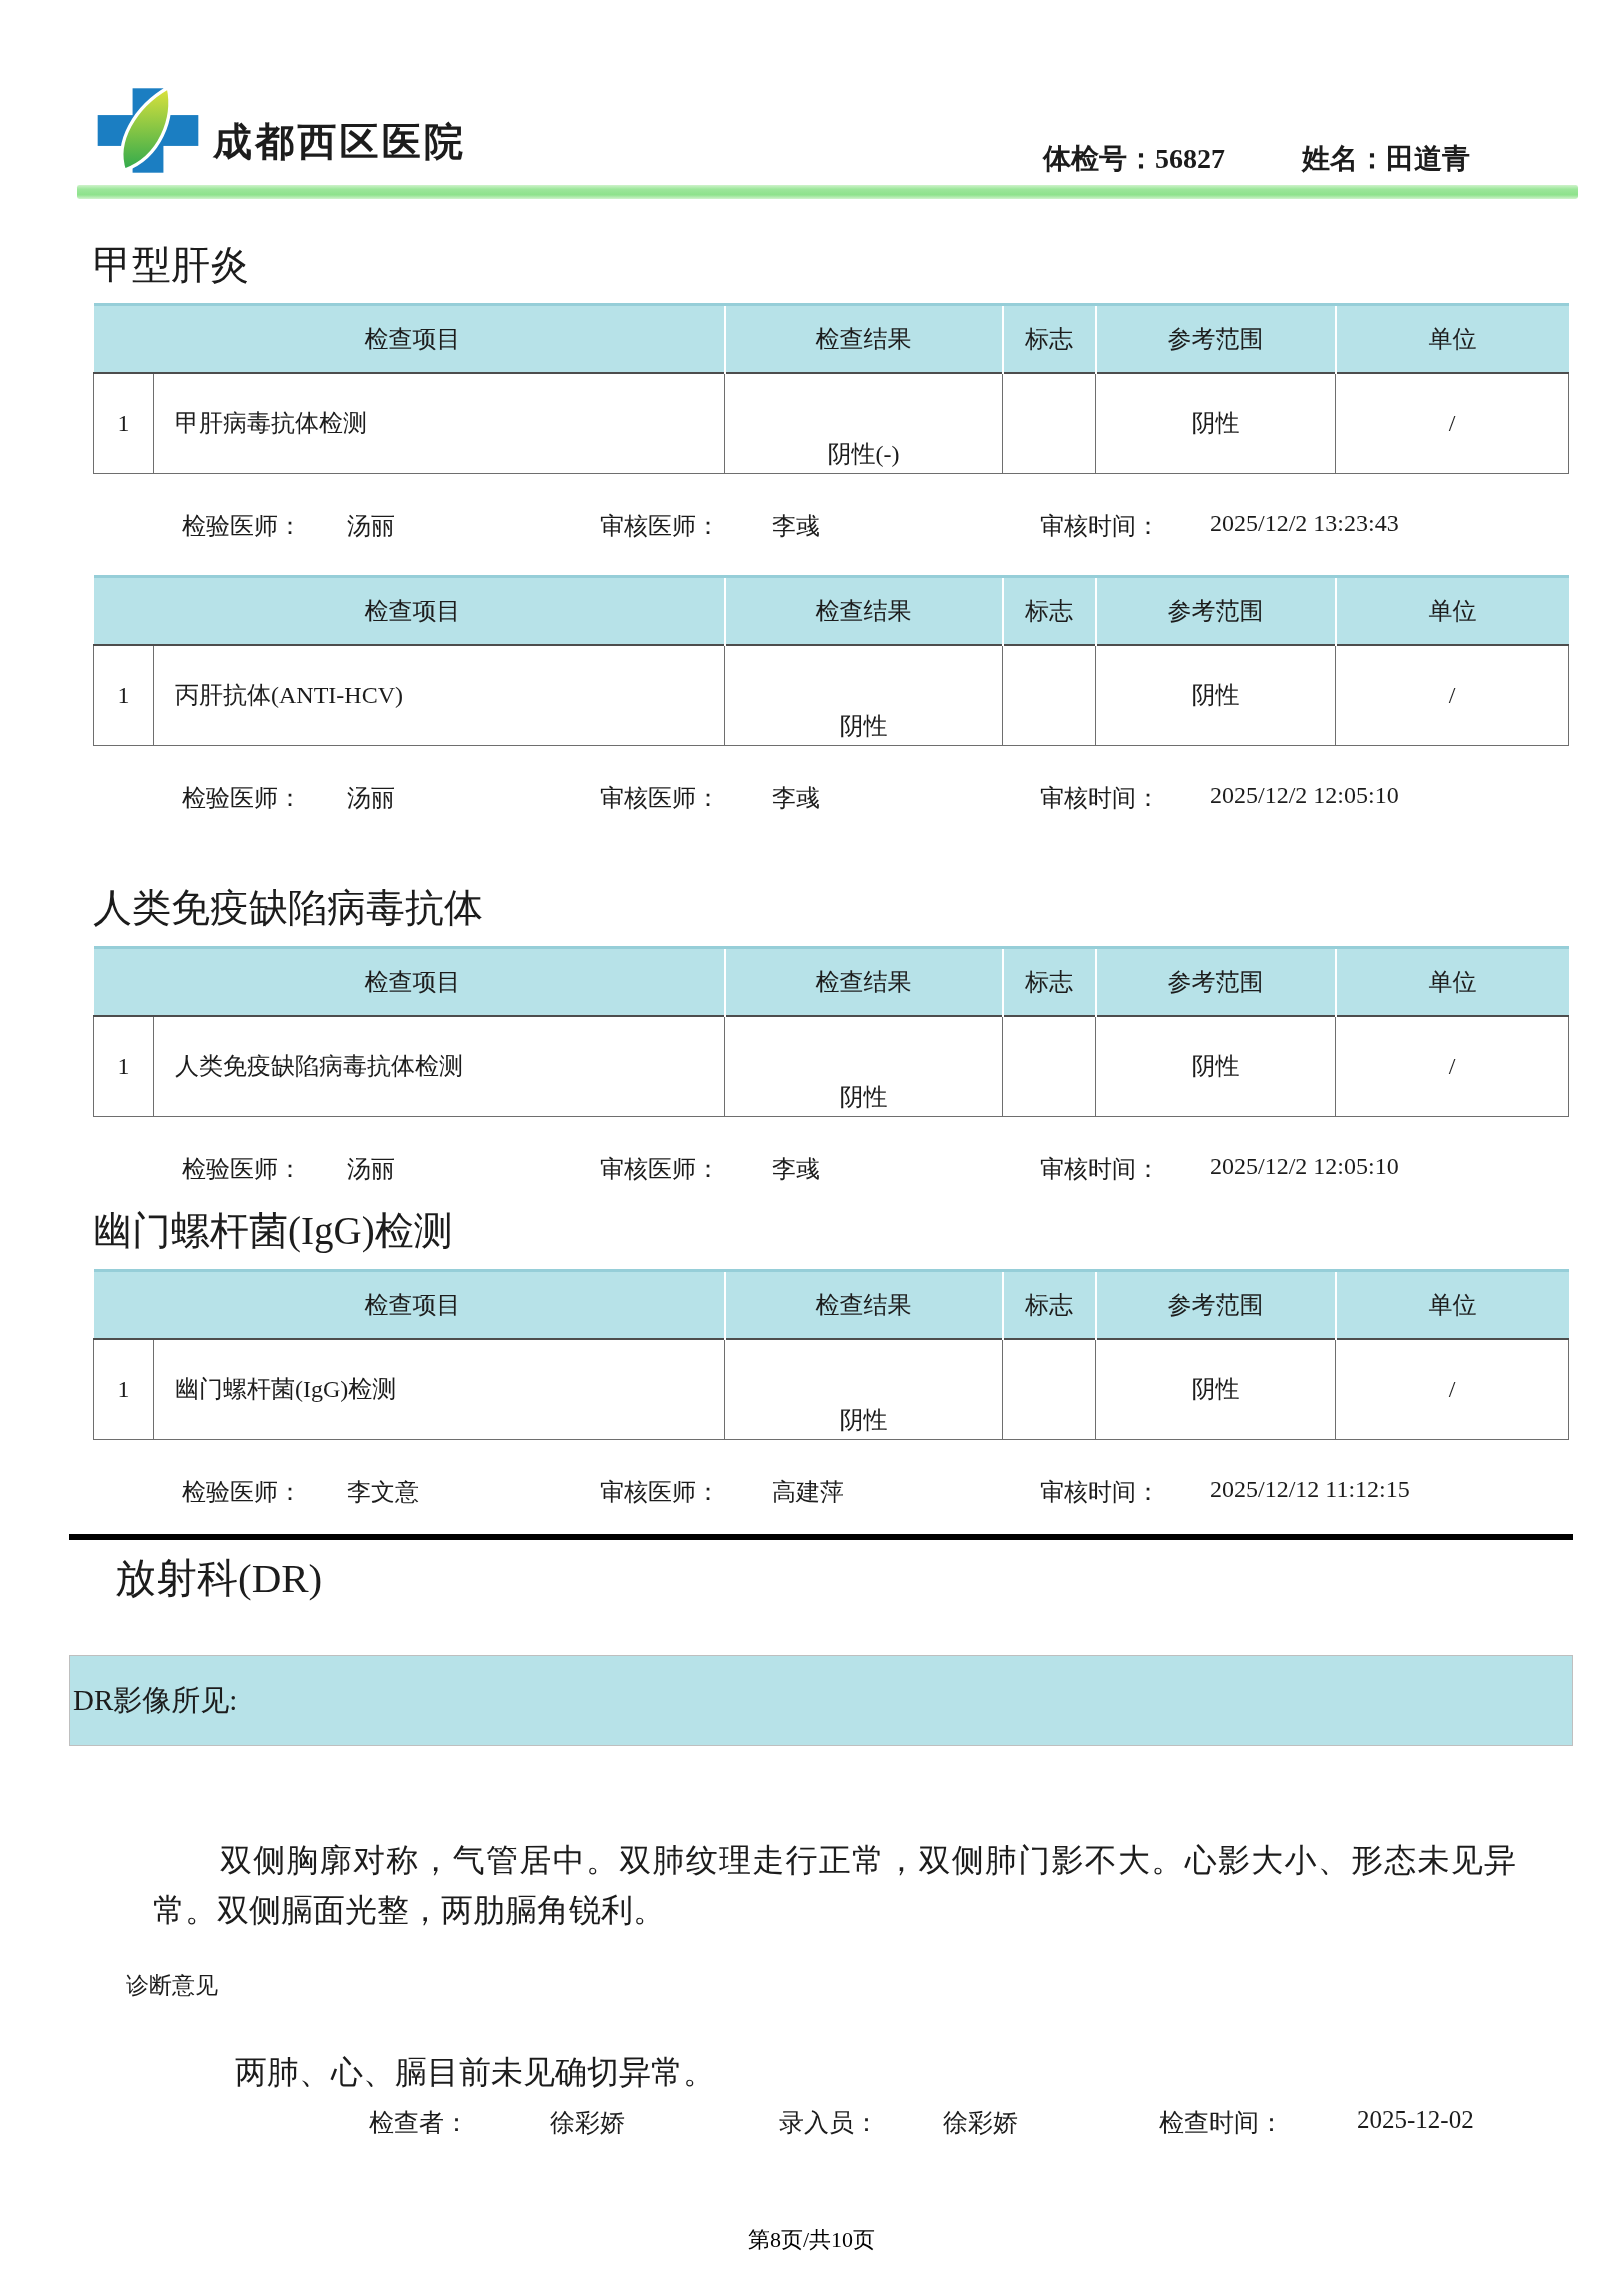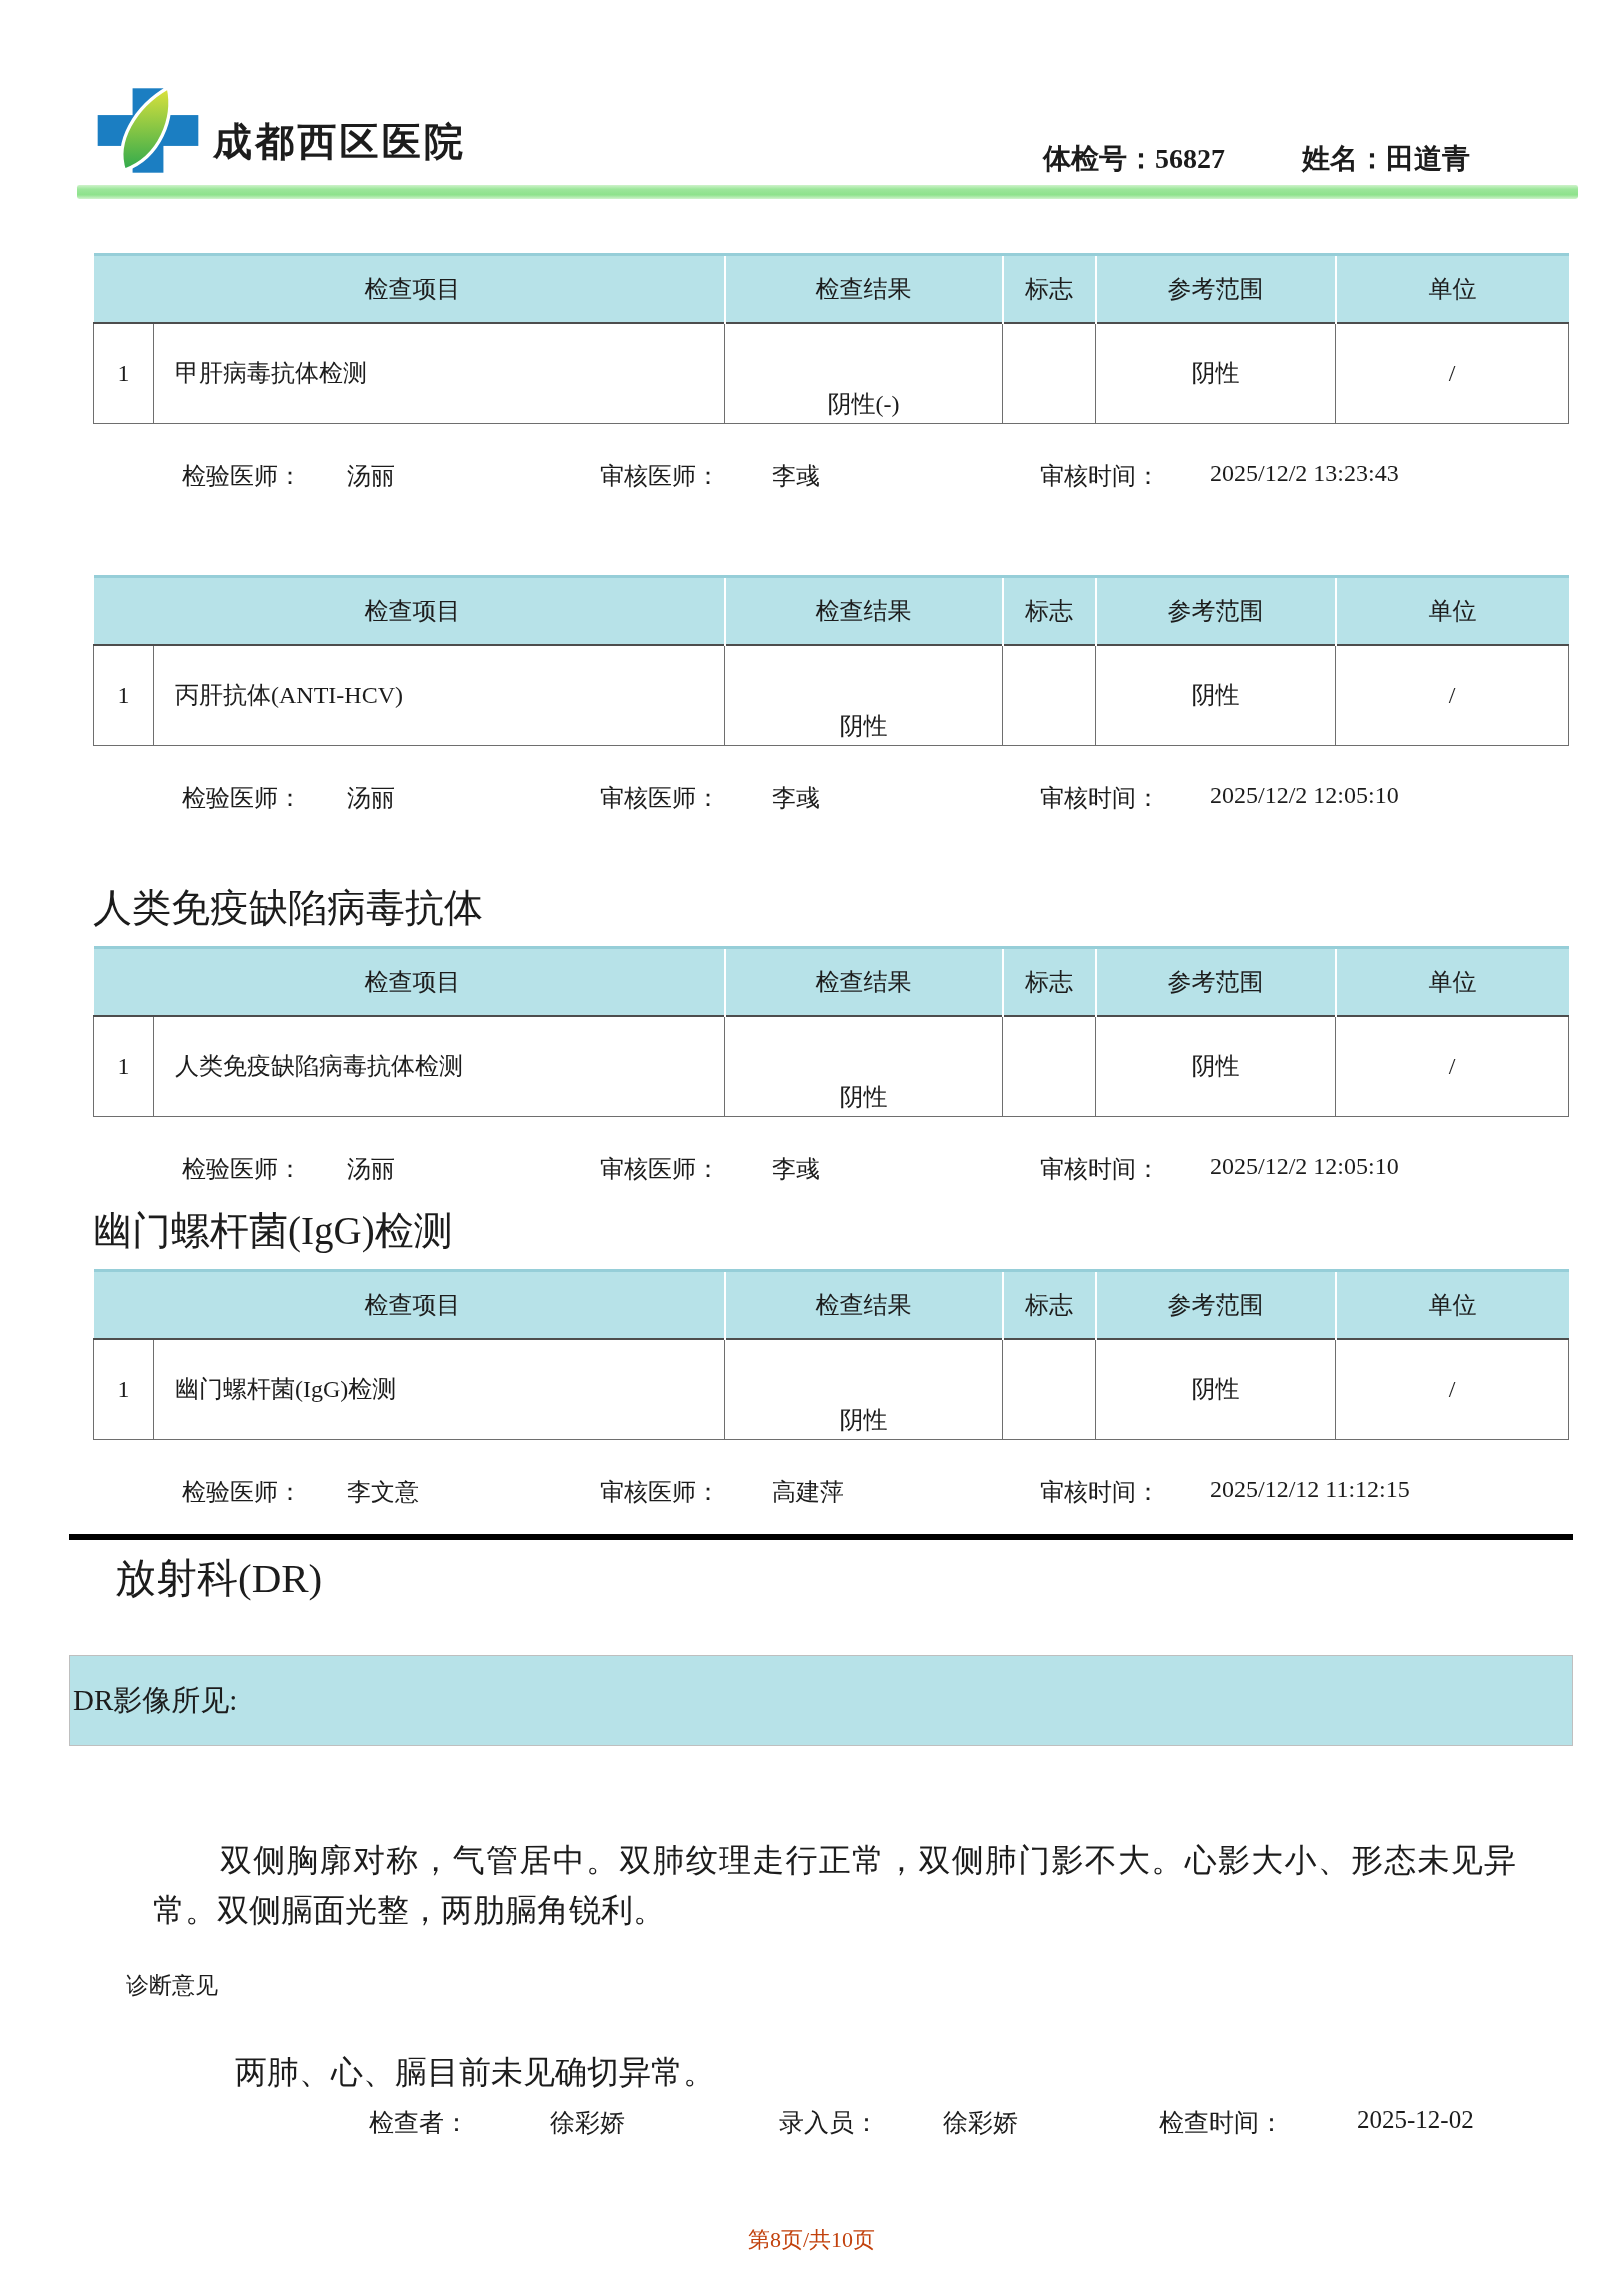--- a/index.html
+++ b/index.html
@@ -57,21 +57,21 @@
     text-indent:67px;text-align:justify;}
   .dr-opinion-label{position:absolute;left:126px;top:1970px;font-size:23px;}
   .dr-opinion{position:absolute;left:195px;top:2051px;font-size:32px;white-space:nowrap;margin-left:40px;}
   .dr-names{position:absolute;left:0;top:2106px;width:1623px;height:32px;font-size:25px;white-space:nowrap;}
   .dr-names span{position:absolute;top:0;}
   .n-exam-lbl{left:369px;} .n-exam-val{left:550px;}
   .n-rec-lbl{left:779px;} .n-rec-val{left:943px;}
   .n-time-lbl{left:1159px;} .n-time-val{left:1357px;}
 
   
-  .page-num{position:absolute;left:0;top:2225px;width:1623px;text-align:center;font-size:22px;color:#c2410c;}
+  .page-num{position:absolute;left:0;top:2225px;width:1623px;text-align:center;font-size:22px;color:#000000;}
 </style>
 </head>
 <body>
 
 <div class="page">
 
   <svg class="logo" viewBox="0 0 138 114" xmlns="http://www.w3.org/2000/svg" aria-hidden="true">
     <defs>
       <linearGradient id="leafGrad" x1="0" y1="0" x2="0" y2="1">
         <stop offset="0" style="stop-color:var(--leaf-top,#dde23c)"></stop>
@@ -82,20 +82,21 @@
     <rect x="7" y="38" width="124" height="38" fill="var(--logo-blue,#1b7ec2)"></rect>
     <path d="M 40 106 C 28 72, 52 28, 94 4 C 102 42, 84 90, 40 106 Z" fill="url(#leafGrad)" stroke="#ffffff" stroke-width="4"></path>
   </svg>
   <div class="hospital-name">成都西区医院</div>
   <div class="hdr-right hdr-exam"><span>体检号：</span><span>56827</span></div>
   <div class="hdr-right hdr-name"><span>姓名：</span><span>田道青</span></div>
   <div class="green-bar"></div>
 
   <div id="sections">
     <section class="lab-section section-0">
+      <h2 class="section-title">甲型肝炎</h2>
       <table class="lab-table">
         <colgroup>
           <col class="c-num">
             <col class="c-item">
             <col class="c-result">
           <col class="c-flag">
             <col class="c-ref">
             <col class="c-unit">
         </colgroup>
         <thead>

